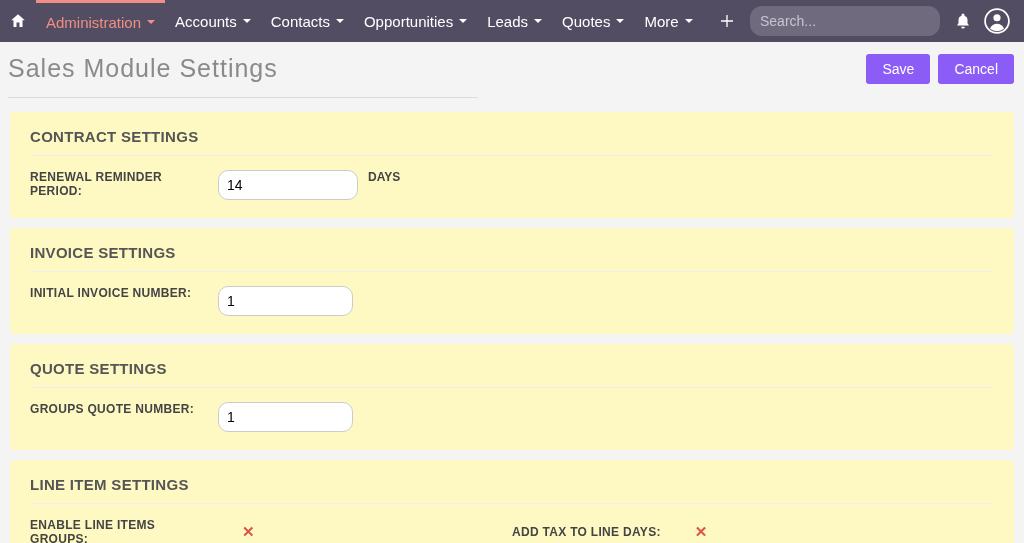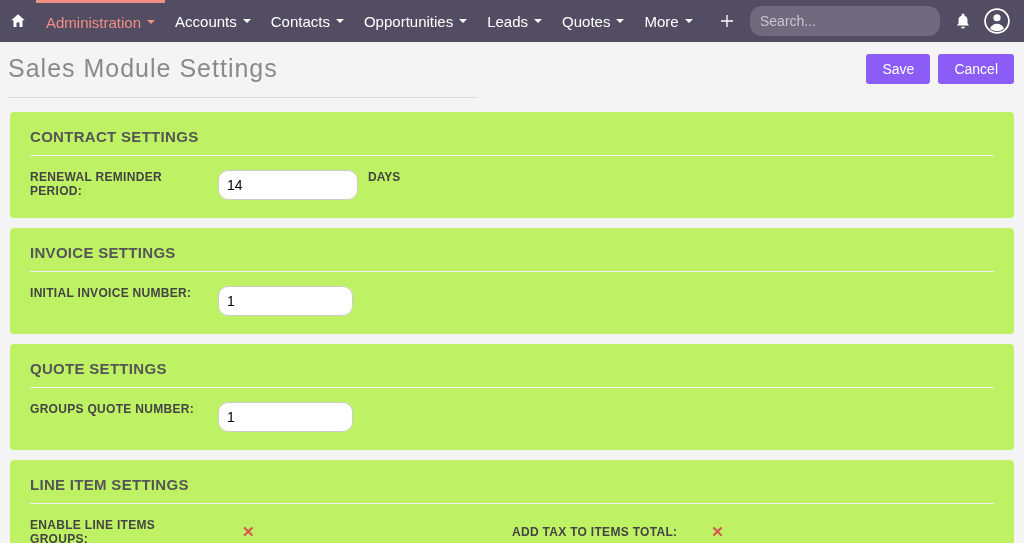--- a/index.html
+++ b/index.html
@@ -104,21 +104,21 @@
   .btn {
     background: #8b5cf6;
     color: #fff;
     border: none;
     border-radius: 3px;
     padding: 7px 16px;
     font-size: 14px;
     cursor: pointer;
   }
   .panel {
-    background: #bef264;
+    background: #fef9c3;
     border-radius: 4px;
     margin: 6px 10px 10px 10px;
     padding: 16px 20px 18px 20px;
   }
   .panel-title {
     font-size: 15px;
     font-weight: 700;
     color: #555;
     letter-spacing: 0.3px;
     border-bottom: 1px solid #eee;
@@ -261,17 +261,17 @@
 </div>
 
 <div class="panel">
   <div class="panel-title">LINE ITEM SETTINGS</div>
   <div class="two-col">
     <div class="col">
       <div class="field-label">ENABLE LINE ITEMS GROUPS:</div>
       <span class="xmark">✕</span>
     </div>
     <div class="col">
-      <div class="field-label" style="width:auto">ADD TAX TO ITEMS TOTAL:</div>
+      <div class="field-label" style="width:auto">ADD TAX TO LINE DAYS:</div>
       <span class="xmark">✕</span>
     </div>
   </div>
 </div>
 
 </body></html>

